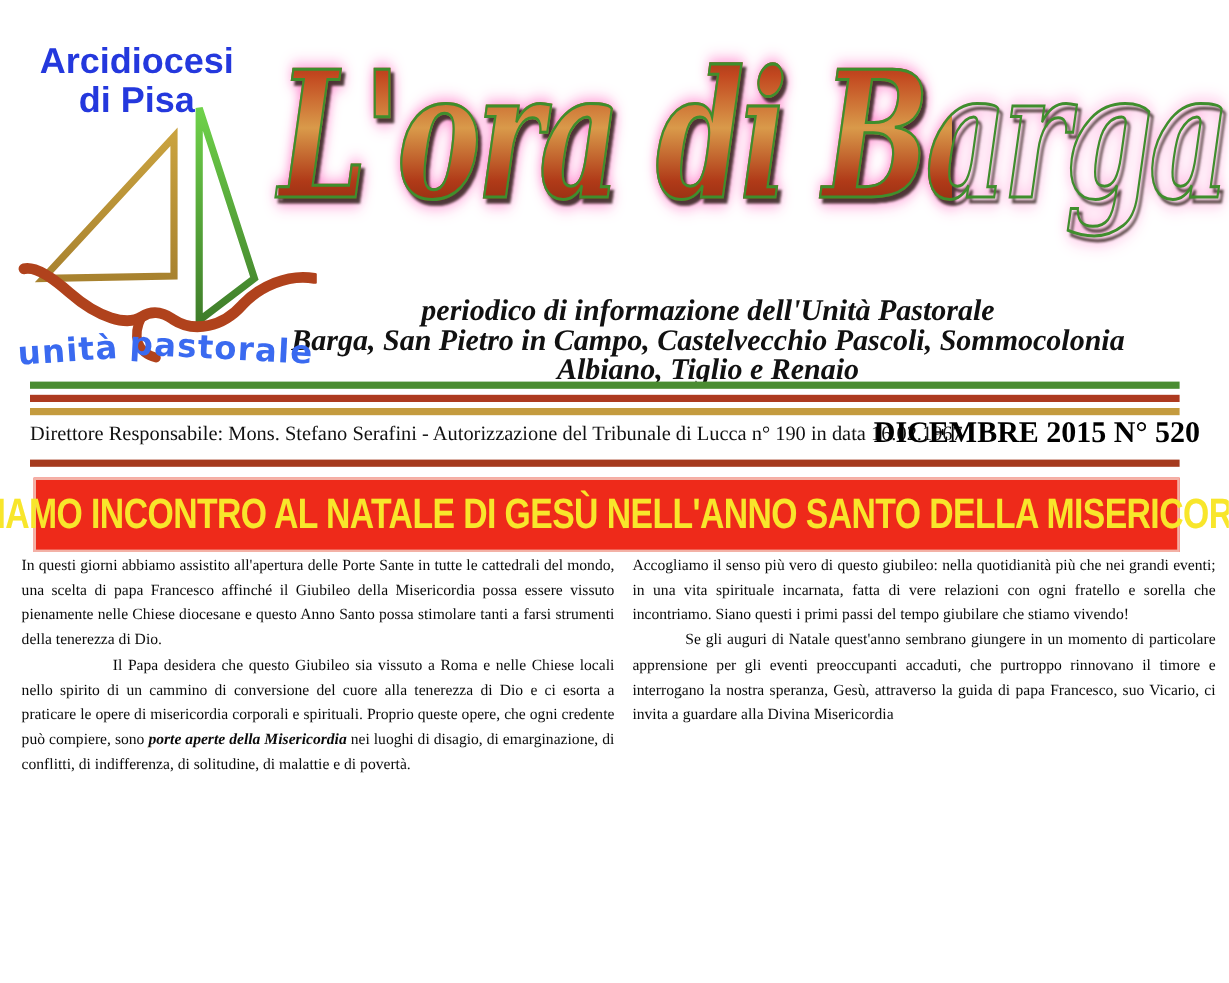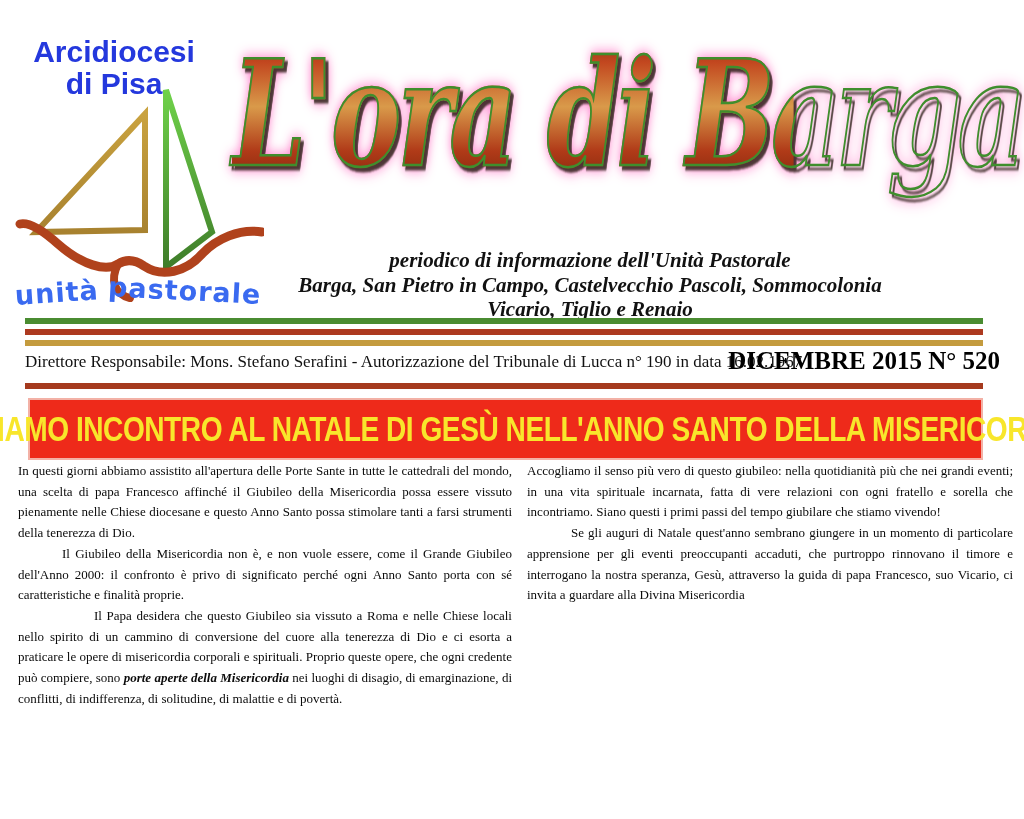--- a/index.html
+++ b/index.html
@@ -14,21 +14,21 @@
   .boat{left:14px;top:82px;}
   .title-wrap{left:232px;top:28px;width:780px;height:235px;}
   .title-text{font-family:"DejaVu Serif",serif;font-style:italic;font-weight:bold;
               font-size:146px;letter-spacing:-5px;white-space:nowrap;
               background:linear-gradient(180deg,#7c2a10 0%,#c2471f 20%,#d99a4a 46%,#b03a18 72%,#6f2008 100%);
               -webkit-background-clip:text;background-clip:text;color:transparent;
               -webkit-text-stroke:2.5px #3f8e2d;
               transform:scaleX(0.72);transform-origin:left top;
               filter:drop-shadow(4px 4px 1px rgba(35,25,15,.8)) drop-shadow(0 0 7px rgba(255,110,195,.95));}
   .subtitle{left:240px;top:248px;width:700px;text-align:center;color:#111;
-            font-style:italic;font-weight:bold;font-size:21px;line-height:24.5px;}
+            font-style:italic;font-weight:bold;font-size:25px;line-height:24.5px;}
   .unita{left:16px;top:280px;font-family:"DejaVu Sans",sans-serif;font-weight:bold;
          font-size:27px;color:#3a6af0;transform:rotate(-4deg);transform-origin:left bottom;
          letter-spacing:1px;}
   .unita .w2{display:inline-block;transform:rotate(7deg) translateY(7px);}
 
   
   .stripe{left:25px;width:958px;height:6px;}
   .stripe.green{top:318px;background:#4a8c31;}
   .stripe.red1{top:329px;background:#ad3a20;}
   .stripe.gold{top:340px;background:#c49b3e;}
@@ -85,21 +85,21 @@
   <path d="M104 182 C 96 198, 100 212, 116 216" fill="none" stroke="#b0421c" stroke-width="8" stroke-linecap="round"></path>
 </svg>
 
 <div class="abs title-wrap">
   <div class="title-text">L'ora di Barga</div>
 </div>
 
 <div class="abs subtitle">
   <div>periodico di informazione  dell'Unità Pastorale</div>
   <div>Barga, San Pietro in Campo, Castelvecchio Pascoli, Sommocolonia</div>
-  <div>Vicario, Tiglio e Renaio</div>
+  <div>Albiano, Tiglio e Renaio</div>
 </div>
 
 <div class="abs unita">
   <span>unità</span>
   <span class="w2">pastorale</span>
 </div>
 
 <div class="abs stripe green"></div>
 <div class="abs stripe red1"></div>
 <div class="abs stripe gold"></div>
@@ -108,19 +108,18 @@
 <div class="abs issue">DICEMBRE 2015 N° 520</div>
 
 <div class="abs stripe red2"></div>
 
 <div class="abs banner">
   <span class="headline">ANDIAMO INCONTRO AL NATALE DI GESÙ NELL'ANNO SANTO DELLA MISERICORDIA</span>
 </div>
 
 <div class="abs col col-left">
     <p class="indent-0"><span>In questi giorni abbiamo assistito all'apertura delle Porte Sante in tutte le cattedrali del mondo, una scelta di papa Francesco affinché il Giubileo della Misericordia possa essere vissuto pienamente nelle Chiese diocesane e questo Anno Santo possa stimolare tanti a farsi strumenti della tenerezza di Dio.</span></p>
-    <p class="indent-1"><span>Il Giubileo della Misericordia non è, e non vuole essere, come il Grande Giubileo dell'Anno 2000: il confronto è privo di significato perché ogni Anno Santo porta con sé caratteristiche e  finalità proprie.</span></p>
     <p class="indent-2"><span>Il Papa desidera che questo Giubileo sia vissuto a Roma e nelle Chiese locali nello spirito di un cammino di conversione del cuore alla tenerezza di Dio e ci esorta a praticare le opere di misericordia corporali e spirituali. Proprio queste opere, che ogni credente può compiere,  sono </span><span class="b i">porte aperte della Misericordia</span><span> nei luoghi di disagio,  di emarginazione, di conflitti,  di indifferenza, di solitudine, di malattie e di povertà.</span></p>
   </div>
 <div class="abs col col-right">
     <p class="indent-0"><span>Accogliamo il senso più vero di questo giubileo:  nella quotidianità più che nei grandi eventi;  in una vita spirituale incarnata, fatta di vere relazioni con ogni fratello e sorella che incontriamo. Siano questi i primi passi del tempo giubilare che stiamo vivendo!</span></p>
     <p class="indent-1"><span>Se  gli  auguri  di Natale quest'anno sembrano giungere  in un momento di particolare apprensione per gli eventi preoccupanti accaduti, che purtroppo rinnovano il timore e interrogano la nostra speranza, Gesù, attraverso la guida di papa Francesco, suo Vicario, ci invita a guardare alla Divina Misericordia</span></p>
   </div>
 
 </body></html>

